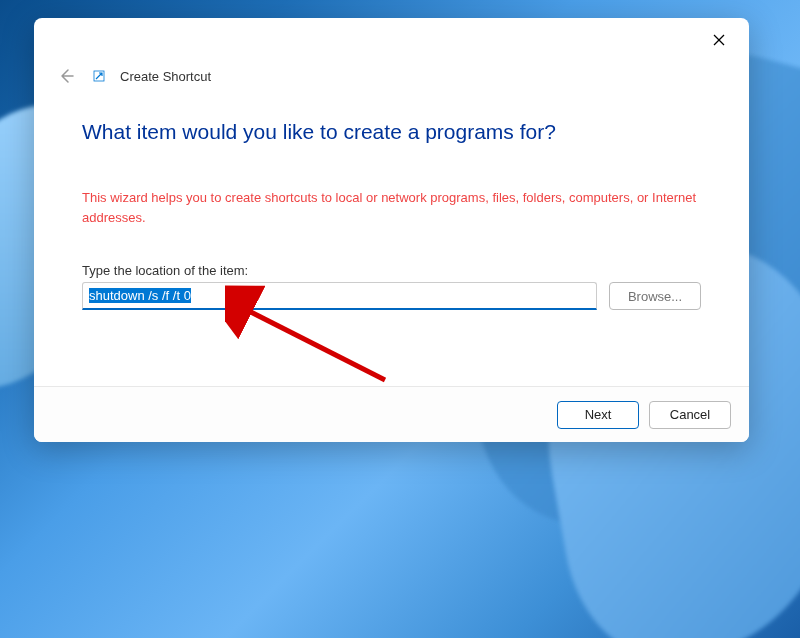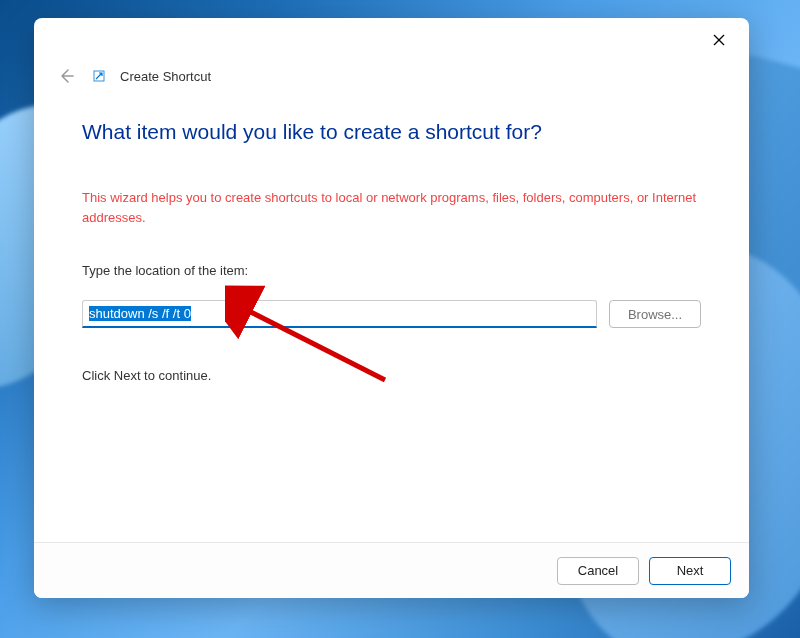--- a/index.html
+++ b/index.html
@@ -45,21 +45,21 @@
       left: -80px;
       top: 100px;
       transform: rotate(20deg);
     }
     
     .dialog {
       position: absolute;
       left: 34px;
       top: 18px;
       width: 715px;
-      height: 580px;
+      height: 424px;
       background: #ffffff;
       border-radius: 8px;
       box-shadow: 0 8px 32px rgba(0,0,0,0.25);
       display: flex;
       flex-direction: column;
     }
     
     .dialog-header {
       height: 44px;
       display: flex;
@@ -129,21 +129,21 @@
     .description {
       font-size: 13px;
       color: #ef4444;
       line-height: 1.5;
       margin-bottom: 36px;
     }
     
     .field-label {
       font-size: 13px;
       color: #333;
-      margin-bottom: 22px;
+      margin-bottom: 4px;
     }
     
     .input-row {
       display: flex;
       gap: 12px;
       align-items: flex-start;
       margin-bottom: 40px;
     }
     
     .input-display {
@@ -243,39 +243,38 @@
     <span class="shortcut-icon">
       <svg width="12" height="12" viewBox="0 0 12 12">
         <rect x="1" y="1" width="10" height="10" fill="none" stroke="#0078d4" stroke-width="0.8"></rect>
         <path d="M3 9 L9 3 M6 3 L9 3 L9 6" stroke="#0078d4" stroke-width="1.2" fill="none"></path>
       </svg>
     </span>
     <span class="breadcrumb">Create Shortcut</span>
   </div>
 
   <div class="dialog-body">
-    <h1 class="heading">What item would you like to create a shortcut for?</h1>
+    <h1 class="heading">What item would you like to create a programs for?</h1>
 
     <p class="description">This wizard helps you to create shortcuts to local or network programs, files, folders, computers, or Internet addresses.</p>
 
     <div class="field-label">Type the location of the item:</div>
 
     <div class="input-row">
       <div class="input-display">
         <span>shutdown /s /f /t 0</span>
       </div>
       <button class="browse-btn">Browse...</button>
     </div>
 
-    <p class="continue-text">Click Next to continue.</p>
   </div>
 
   <div class="dialog-footer">
+    <button class="footer-btn primary">Next</button>
     <button class="footer-btn">Cancel</button>
-    <button class="footer-btn primary">Next</button>
   </div>
 </div>
 
 <svg class="annotation-arrow" width="180" height="120" viewBox="0 0 180 120">
   <defs>
     <marker id="arrowhead" markerWidth="12" markerHeight="12" refX="2" refY="6" orient="auto">
       <polygon points="0 0, 12 6, 0 12" fill="#d30000"></polygon>
     </marker>
   </defs>
   <line x1="160" y1="98" x2="18" y2="26" stroke="#d30000" stroke-width="5" marker-end="url(#arrowhead)"></line>

